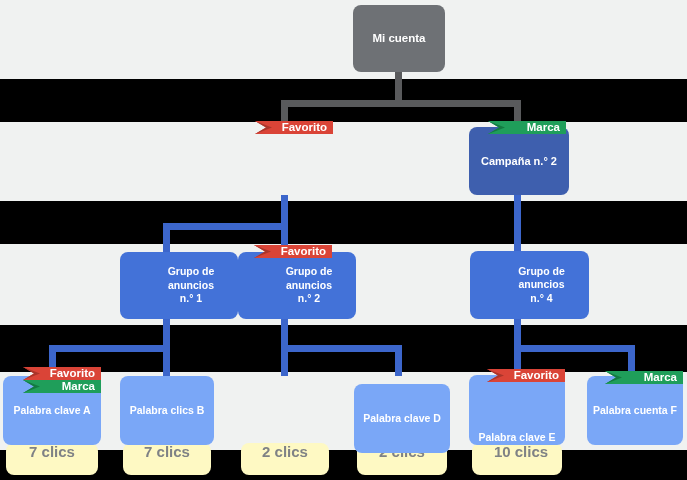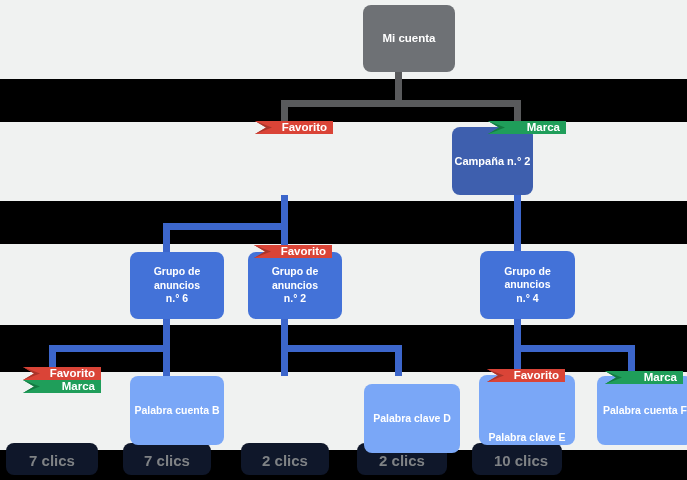--- a/index.html
+++ b/index.html
@@ -8,30 +8,30 @@
     position:relative;width:687px;height:480px;background:#f0f2f1;
     overflow:hidden;
   }
   .stripe{position:absolute;left:0;width:687px;background:#000;z-index:1;}
   .line{position:absolute;z-index:2;}
   .line.gray{background:#595a5c;}
   .line.blue{background:#3c66cb;}
   .node{
     position:absolute;z-index:3;border-radius:8px;color:#fff;
     display:flex;align-items:center;justify-content:center;text-align:center;
-    font-weight:700;font-size:10.5px;line-height:1.3;margin-left:10px;
+    font-weight:700;font-size:10.5px;line-height:1.3;
   }
   .node.account{background:#6e7175;font-size:11.5px;}
   .node.campaign{background:#3e5fae;font-size:11px;}
-  .node.adgroup{background:#4372d8;}
+  .node.adgroup{background:#4372d8;padding-left:24px;}
   .node.keyword{background:#7aa7f7;}
   .clicks{
-    position:absolute;z-index:2;background:#0f172a;border-radius:8px;
+    position:absolute;z-index:2;background:#fef9c3;border-radius:8px;
     color:#7f8285;font-weight:700;font-size:15px;
-    display:flex;align-items:flex-end;justify-content:center;
+    display:flex;justify-content:center;
     padding-bottom:6px;box-sizing:border-box;
   }
   .ribbon{
     position:absolute;z-index:4;height:13px;line-height:13px;
     color:#fff;font-weight:700;font-size:11.5px;text-align:right;
     padding-right:6px;box-sizing:border-box;
     clip-path:polygon(0 0,100% 0,100% 100%,0 100%,11px 50%);
   }
   .ribbon::before{
     content:"";position:absolute;left:0;top:0;width:17px;height:100%;
@@ -86,39 +86,42 @@
       <span>2 clics</span>
     </div>
   <div class="clicks" style="left:472px;top:443px;width:90px;height:32px;padding-left:8px;">
       <span>10 clics</span>
     </div>
 
   <div class="node account" style="left:353px;top:5px;width:92px;height:67px;">
     <span>Mi cuenta</span>
   </div>
 
-  <div class="node campaign" style="left:442px;top:127px;width:81px;height:68px;">
+  <div class="node campaign" style="left:469px;top:127px;width:100px;height:68px;">
     <span>Campaña n.° 2</span>
   </div>
   <div class="ribbon favorito" style="left:255px;top:121px;width:78px;"><span>Favorito</span></div>
   <div class="ribbon marca" style="left:488px;top:121px;width:78px;"><span>Marca</span></div>
 
   <div class="node adgroup" style="left:120px;top:252px;width:94px;height:67px;">
-    <span><span>Grupo de anuncios</span><span class="l2">n.° 6</span></span>
+    <span><span>Grupo de anuncios</span><span class="l2">n.° 1</span></span>
   </div>
   <div class="node adgroup" style="left:238px;top:252px;width:94px;height:67px;">
     <span><span>Grupo de anuncios</span><span class="l2">n.° 2</span></span>
   </div>
   <div class="node adgroup" style="left:470px;top:251px;width:95px;height:68px;">
     <span><span>Grupo de anuncios</span><span class="l2">n.° 4</span></span>
   </div>
   <div class="ribbon favorito" style="left:254px;top:245px;width:78px;"><span>Favorito</span></div>
 
+  <div class="node keyword" style="left:3px;top:376px;width:98px;height:69px;">
+    <span>Palabra clave A</span>
+  </div>
   <div class="node keyword" style="left:120px;top:376px;width:94px;height:69px;">
-    <span>Palabra cuenta B</span>
+    <span>Palabra clics B</span>
   </div>
   <div class="node keyword" style="left:354px;top:384px;width:96px;height:69px;">
     <span>Palabra clave D</span>
   </div>
   <div class="node keyword" style="left:469px;top:375px;width:96px;height:70px;align-items:flex-end;">
     <span>Palabra clave E</span>
   </div>
   <div class="node keyword" style="left:587px;top:376px;width:96px;height:69px;">
     <span>Palabra cuenta F</span>
   </div>

